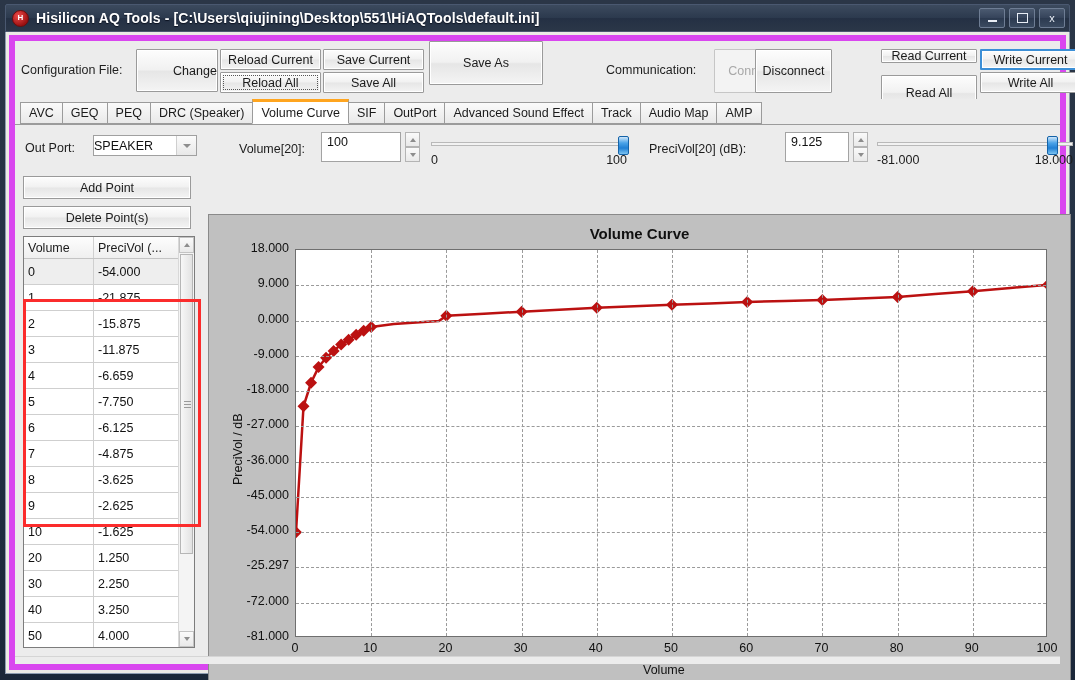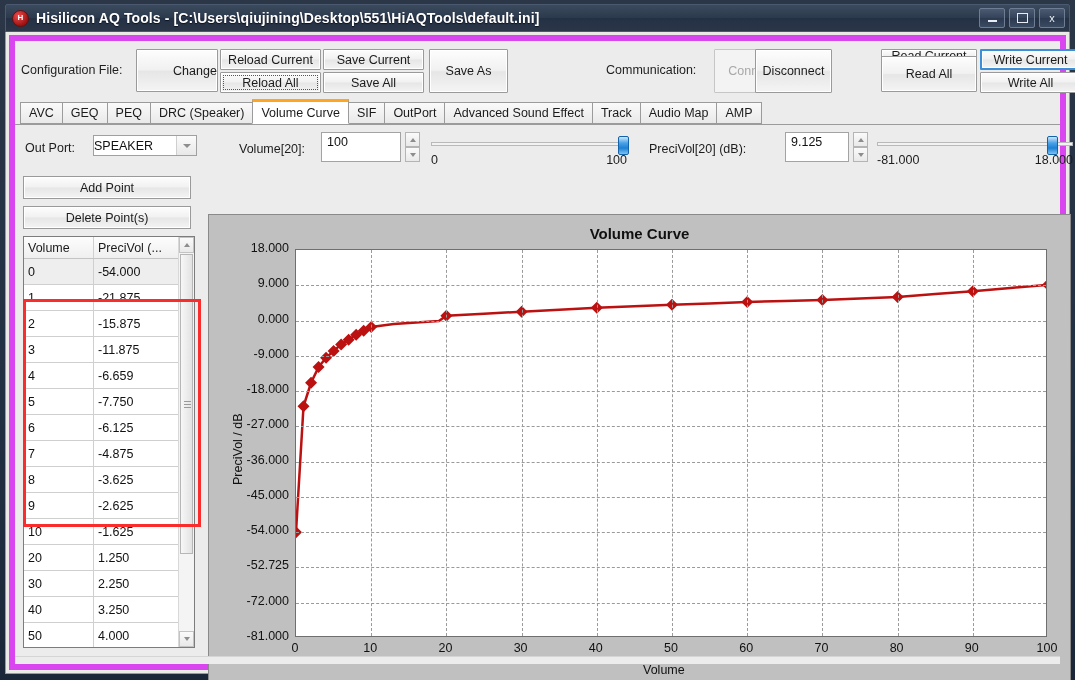--- a/index.html
+++ b/index.html
@@ -298,28 +298,28 @@
     <div class="toolbar">
       <div class="tb-label" style="left:6px;top:22px;">Configuration File:</div>
       <div class="btn" style="left:121px;top:8px;width:82px;height:43px;padding-left:36px;">Change</div>
 
       <div class="btn" style="left:205px;top:8px;width:101px;height:21px;">Reload Current</div>
       <div class="btn dotted" style="left:205px;top:31px;width:101px;height:21px;">Reload All</div>
 
       <div class="btn" style="left:308px;top:8px;width:101px;height:21px;">Save Current</div>
       <div class="btn" style="left:308px;top:31px;width:101px;height:21px;">Save All</div>
 
-      <div class="btn" style="left:414px;top:8px;width:79px;height:44px;">Save As</div>
+      <div class="btn" style="left:414px;top:0;width:114px;height:44px;">Save As</div>
 
       <div class="tb-label" style="left:591px;top:22px;">Communication:</div>
       <div class="btn disabled" style="left:699px;top:8px;width:75px;height:44px;">Connect</div>
       <div class="btn" style="left:740px;top:8px;width:77px;height:44px;">Disconnect</div>
 
       <div class="btn" style="left:866px;top:8px;width:96px;height:14px;">Read Current</div>
-      <div class="btn" style="left:866px;top:15px;width:96px;height:36px;">Read All</div>
+      <div class="btn" style="left:866px;top:34px;width:96px;height:36px;">Read All</div>
 
       <div class="btn focus" style="left:965px;top:8px;width:101px;height:21px;">Write Current</div>
       <div class="btn" style="left:965px;top:31px;width:101px;height:21px;">Write All</div>
     </div>
 
     <div class="tabs">
       <div class="tab">AVC</div>
       <div class="tab">GEQ</div>
       <div class="tab">PEQ</div>
       <div class="tab">DRC (Speaker)</div>
@@ -498,21 +498,21 @@
       <div id="yticks">
             <div class="ylab" style="left: 0px; width: 80px; top: 26px;">18.000</div>
             <div class="ylab" style="left: 0px; width: 80px; top: 61.2727px;">9.000</div>
             <div class="ylab" style="left: 0px; width: 80px; top: 96.5455px;">0.000</div>
             <div class="ylab" style="left: 0px; width: 80px; top: 131.818px;">-9.000</div>
             <div class="ylab" style="left: 0px; width: 80px; top: 167.091px;">-18.000</div>
             <div class="ylab" style="left: 0px; width: 80px; top: 202.364px;">-27.000</div>
             <div class="ylab" style="left: 0px; width: 80px; top: 237.636px;">-36.000</div>
             <div class="ylab" style="left: 0px; width: 80px; top: 272.909px;">-45.000</div>
             <div class="ylab" style="left: 0px; width: 80px; top: 308.182px;">-54.000</div>
-            <div class="ylab" style="left: 0px; width: 80px; top: 343.455px;">-52.725</div>
+            <div class="ylab" style="left: 0px; width: 80px; top: 343.455px;">-25.297</div>
             <div class="ylab" style="left: 0px; width: 80px; top: 378.727px;">-72.000</div>
             <div class="ylab" style="left: 0px; width: 80px; top: 414px;">-81.000</div>
           </div>
       <div id="xticks">
             <div class="xlab" style="left: 61px; width: 50px; top: 426px;">0</div>
             <div class="xlab" style="left: 136.2px; width: 50px; top: 426px;">10</div>
             <div class="xlab" style="left: 211.4px; width: 50px; top: 426px;">20</div>
             <div class="xlab" style="left: 286.6px; width: 50px; top: 426px;">30</div>
             <div class="xlab" style="left: 361.8px; width: 50px; top: 426px;">40</div>
             <div class="xlab" style="left: 437px; width: 50px; top: 426px;">50</div>

